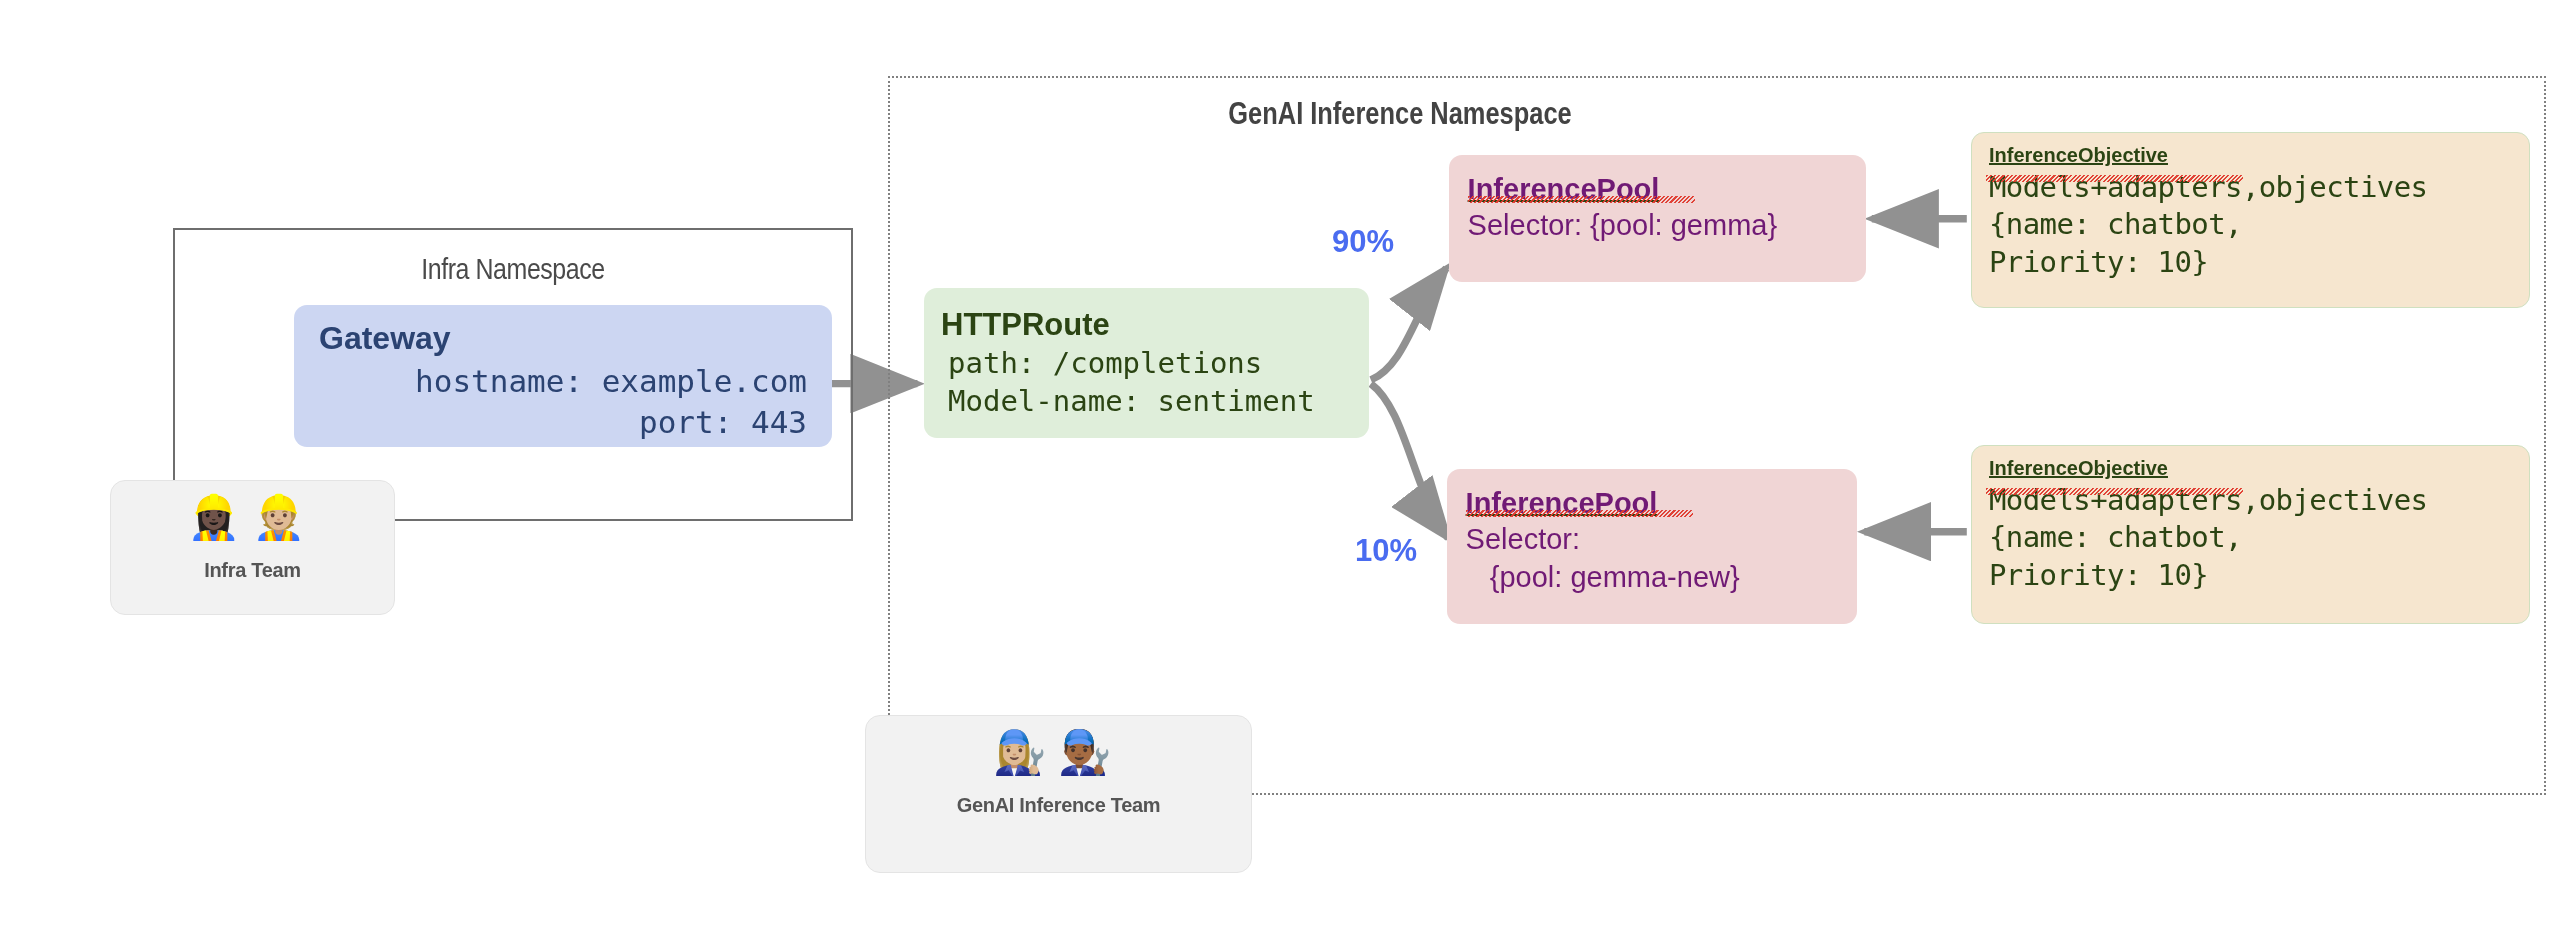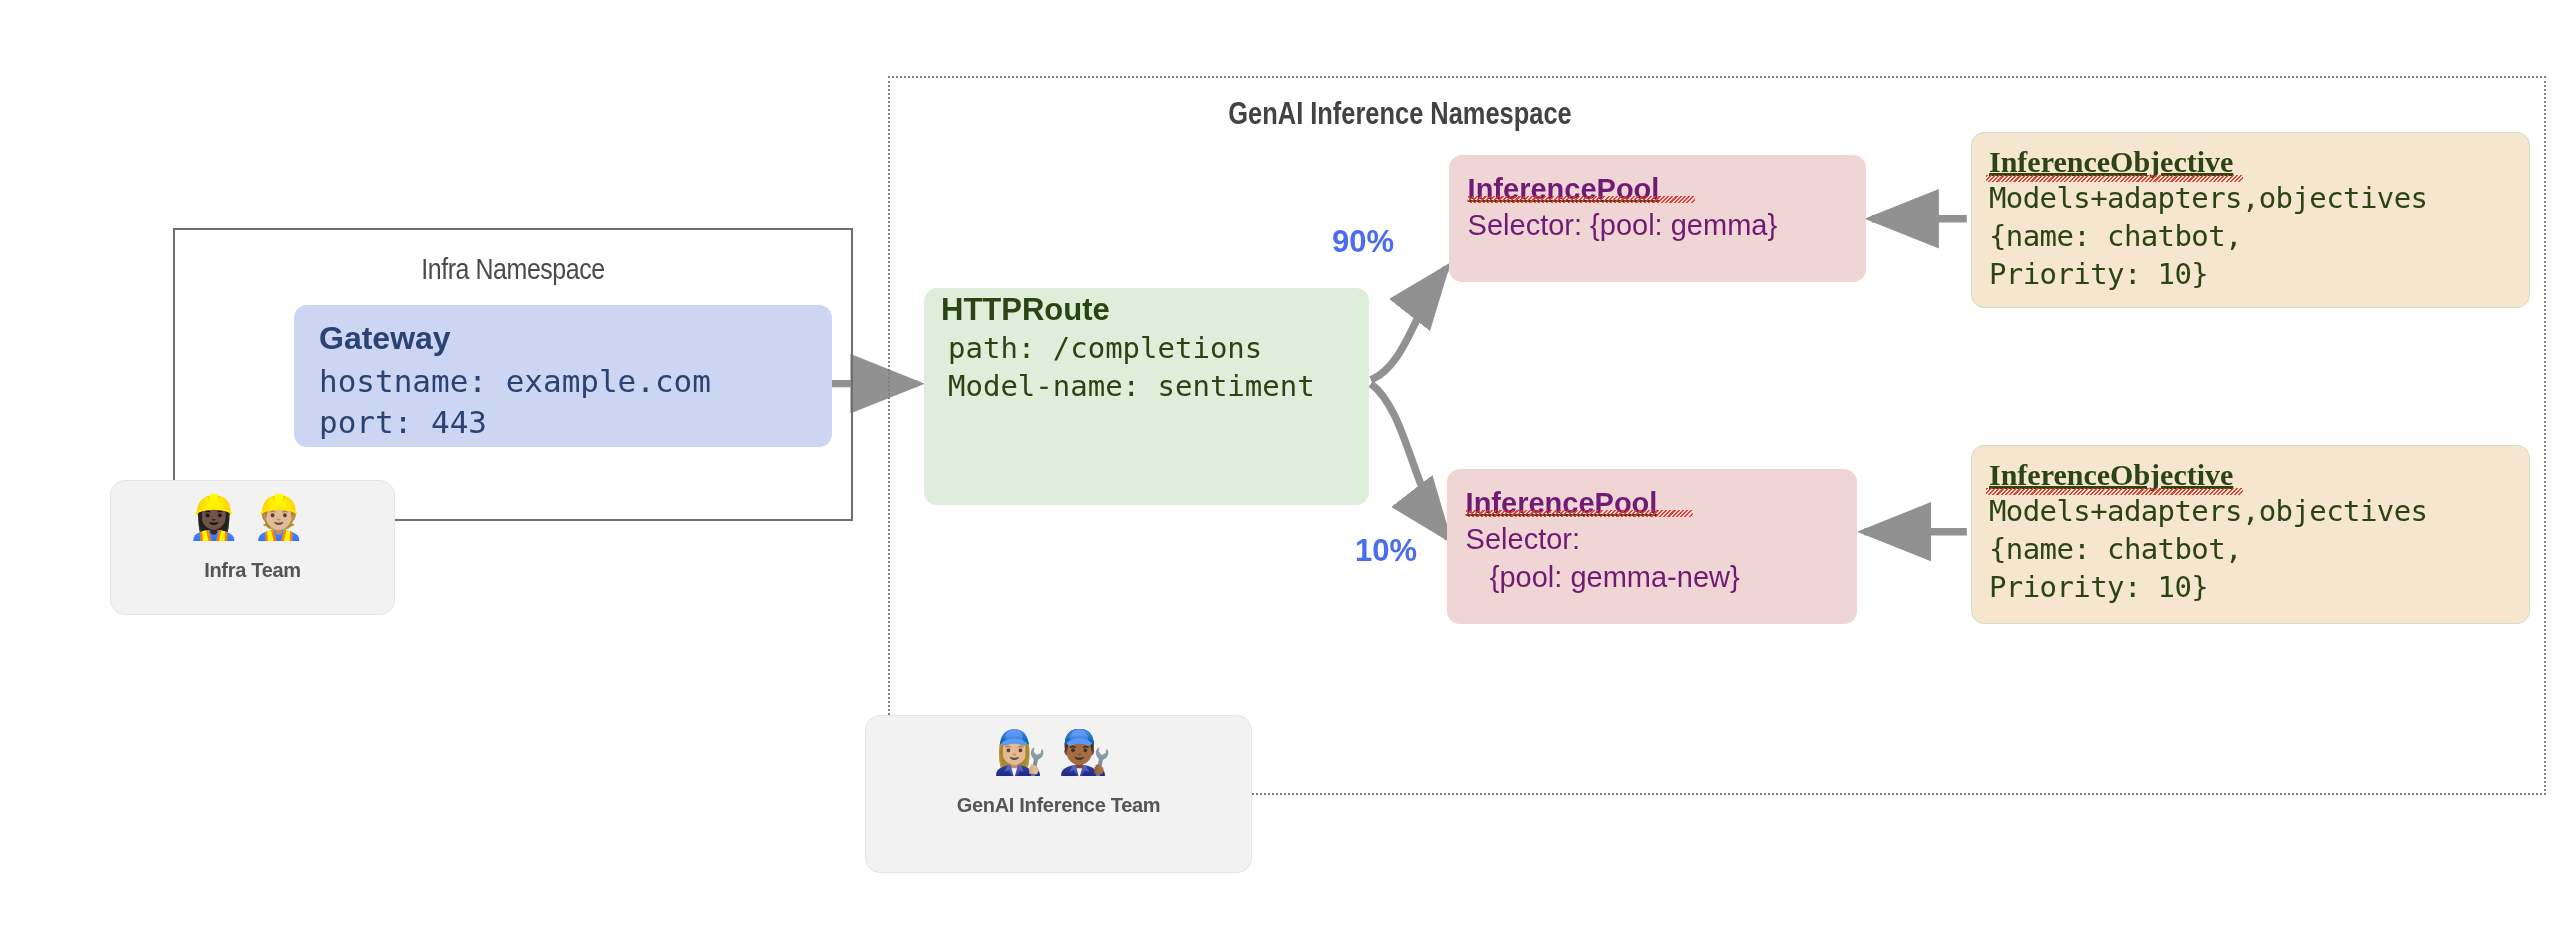--- a/index.html
+++ b/index.html
@@ -94,31 +94,32 @@
     margin-left: 48px;
   }
   .gateway .title {
     font-size: 32px;
     font-family: "Liberation Sans", sans-serif;
     margin-bottom: 3.7px;
   }
   .gateway .line {
     font-size: 31px;
     font-family: "DejaVu Sans Mono", monospace;
+    text-align: right;
   }
 
   
   .httproute {
     left: 924px;
     top: 288px;
     width: 445px;
-    height: 217px;
+    height: 150px;
     background: #dfeeda;
     color: #2b4413;
-    padding: 4px 17px;
+    padding: 19px 17px;
   }
   .httproute .title {
     font-size: 31px;
     font-family: "Liberation Sans", sans-serif;
     margin-bottom: 1.9px;
   }
   .httproute .line {
     font-size: 29px;
     font-family: "DejaVu Sans Mono", monospace;
     margin-left: 7px;
@@ -162,22 +163,22 @@
     background: #f6e6cf;
     border: 1.9px solid #cfe0c0;
     color: #2b4413;
     padding: 11.2px 17px;
   }
   .objective.obj-b {
     top: 445px;
     height: 179px;
   }
   .objective .title {
-    font-size: 30px;
-    font-family: Liberation Serif, serif;
+    font-size: 20px;
+    font-family: Liberation Sans, sans-serif;
     text-decoration: underline;
     text-decoration-color: #2b4413;
     text-underline-offset: 0.9px;
     margin-bottom: 0.9px;
   }
   .objective .line {
     font-size: 29px;
     font-family: "DejaVu Sans Mono", monospace;
     letter-spacing: -0.6px;
   }

